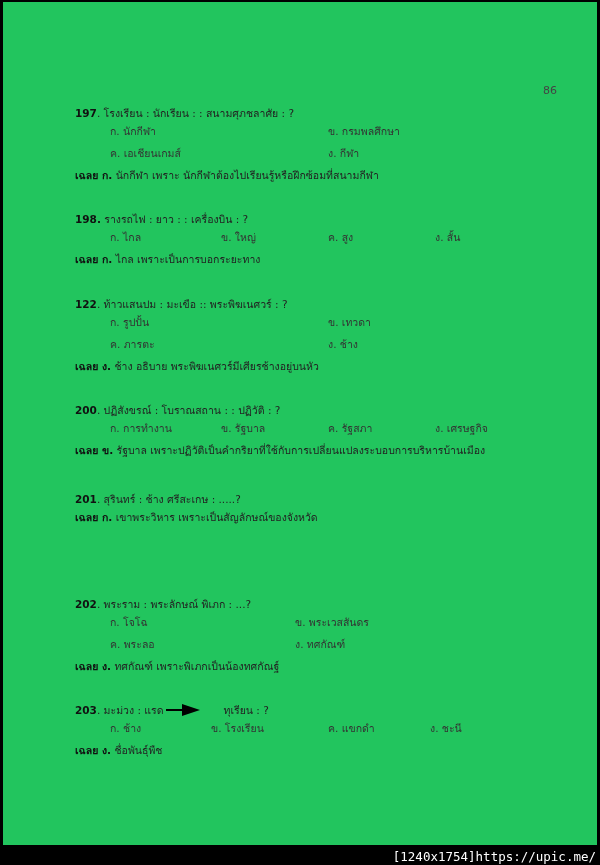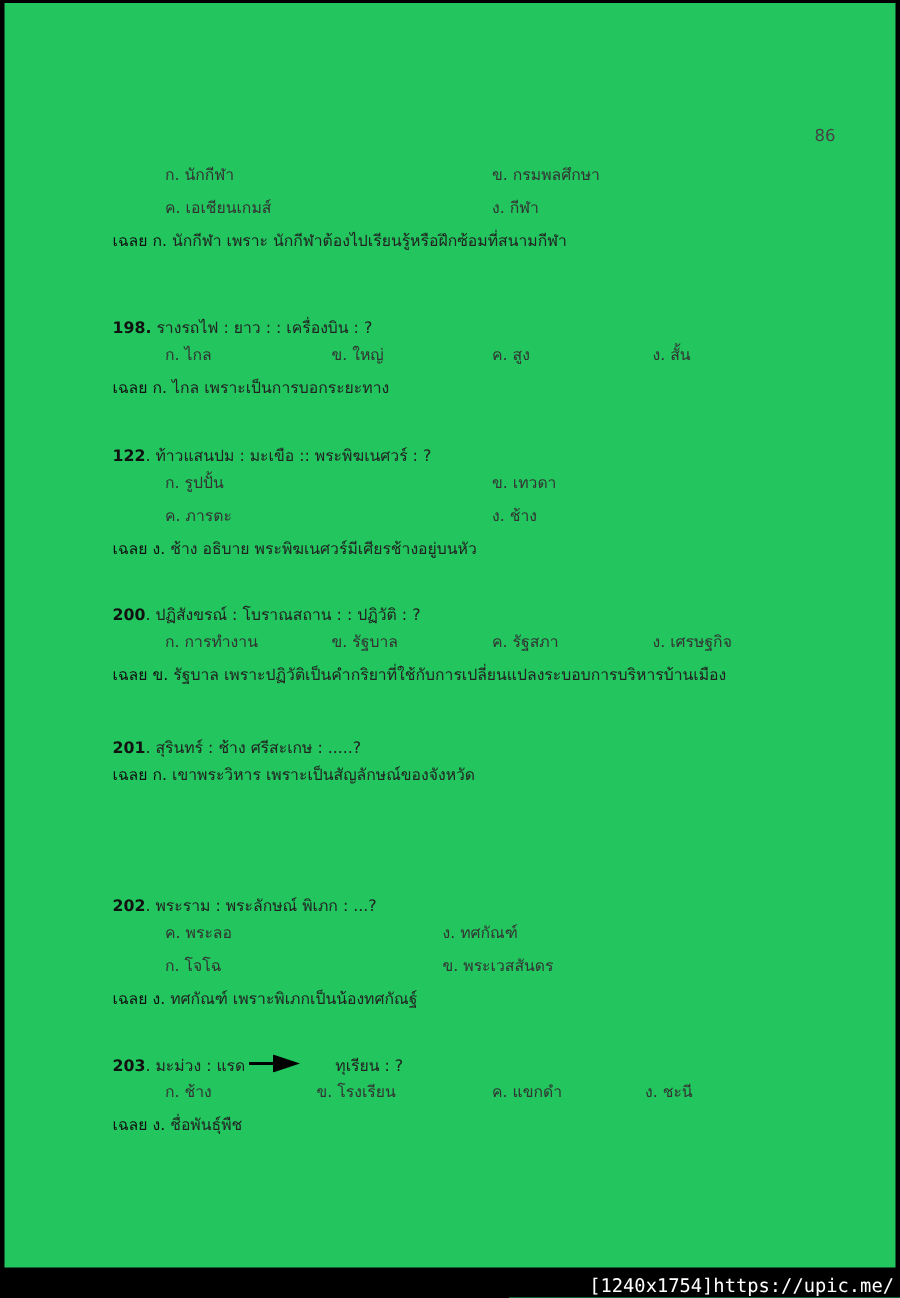--- a/index.html
+++ b/index.html
@@ -15,34 +15,35 @@
     position: absolute; right: 40px; top: 82px; font-size: 11px; color: #444;
   }
   .q {
     position: absolute; left: 72px; width: 500px; font-size: 10.5px; line-height: 14px;
   }
   .q-title { height: 14px; white-space: nowrap; }
   .q-title b { font-weight: bold; color: #111; }
   .opts { position: relative; height: 22px; }
   .opt { position: absolute; top: 4px; white-space: nowrap; color: #333; }
   .answer { margin-top: 4px; white-space: nowrap; }
-  .answer b { font-weight: normal; color: #111; }
+  .answer b { font-weight: bold; color: #111; }
   .arrow { display: inline-block; vertical-align: middle; margin: 0 2px; }
   .footer {
     position: absolute; right: 4px; bottom: 1px; color: #fff; font-size: 12.5px;
     font-family: "DejaVu Sans Mono", "Liberation Mono", monospace; letter-spacing: 0;
   }
 </style>
 </head>
 <body>
 
 <div class="page">
   <div class="page-number">86</div>
 
   <div class="q" style="top:104px">
+    <div class="q-title"><b>197</b><span>. โรงเรียน : นักเรียน : : สนามศุภชลาศัย : ?</span></div>
     <div class="opts">
       <span class="opt" style="left:35px">ก. นักกีฬา</span>
       <span class="opt" style="left:253px">ข. กรมพลศึกษา</span>
     </div>
     <div class="opts">
       <span class="opt" style="left:35px">ค. เอเชียนเกมส์</span>
       <span class="opt" style="left:253px">ง. กีฬา</span>
     </div>
     <div class="answer"><b>เฉลย ก.</b><span> นักกีฬา เพราะ นักกีฬาต้องไปเรียนรู้หรือฝึกซ้อมที่สนามกีฬา</span></div>
   </div>
@@ -83,26 +84,26 @@
   </div>
 
   <div class="q" style="top:490px">
     <div class="q-title"><b>201</b><span>. สุรินทร์ : ช้าง ศรีสะเกษ : .....?</span></div>
     <div class="answer"><b>เฉลย ก.</b><span> เขาพระวิหาร เพราะเป็นสัญลักษณ์ของจังหวัด</span></div>
   </div>
 
   <div class="q" style="top:595px">
     <div class="q-title"><b>202</b><span>. พระราม : พระลักษณ์ พิเภก : ...?</span></div>
     <div class="opts">
+      <span class="opt" style="left:35px">ก. โจโฉ</span>
+      <span class="opt" style="left:220px">ข. พระเวสสันดร</span>
+    </div>
+    <div class="opts">
       <span class="opt" style="left:35px">ค. พระลอ</span>
       <span class="opt" style="left:220px">ง. ทศกัณฑ์</span>
-    </div>
-    <div class="opts">
-      <span class="opt" style="left:35px">ก. โจโฉ</span>
-      <span class="opt" style="left:220px">ข. พระเวสสันดร</span>
     </div>
     <div class="answer"><b>เฉลย ง.</b><span> ทศกัณฑ์ เพราะพิเภกเป็นน้องทศกัณฐ์</span></div>
   </div>
 
   <div class="q" style="top:701px">
     <div class="q-title"><b>203</b><span>. มะม่วง : แรด</span><span class="arrow"><svg width="34" height="12" viewBox="0 0 34 12">
             <line x1="0" y1="6" x2="20" y2="6" stroke="#000" stroke-width="2"></line>
             <polygon points="16,0 34,6 16,12" fill="#000"></polygon>
           </svg></span><span style="margin-left:22px">ทุเรียน : ?</span></div>
     <div class="opts">

